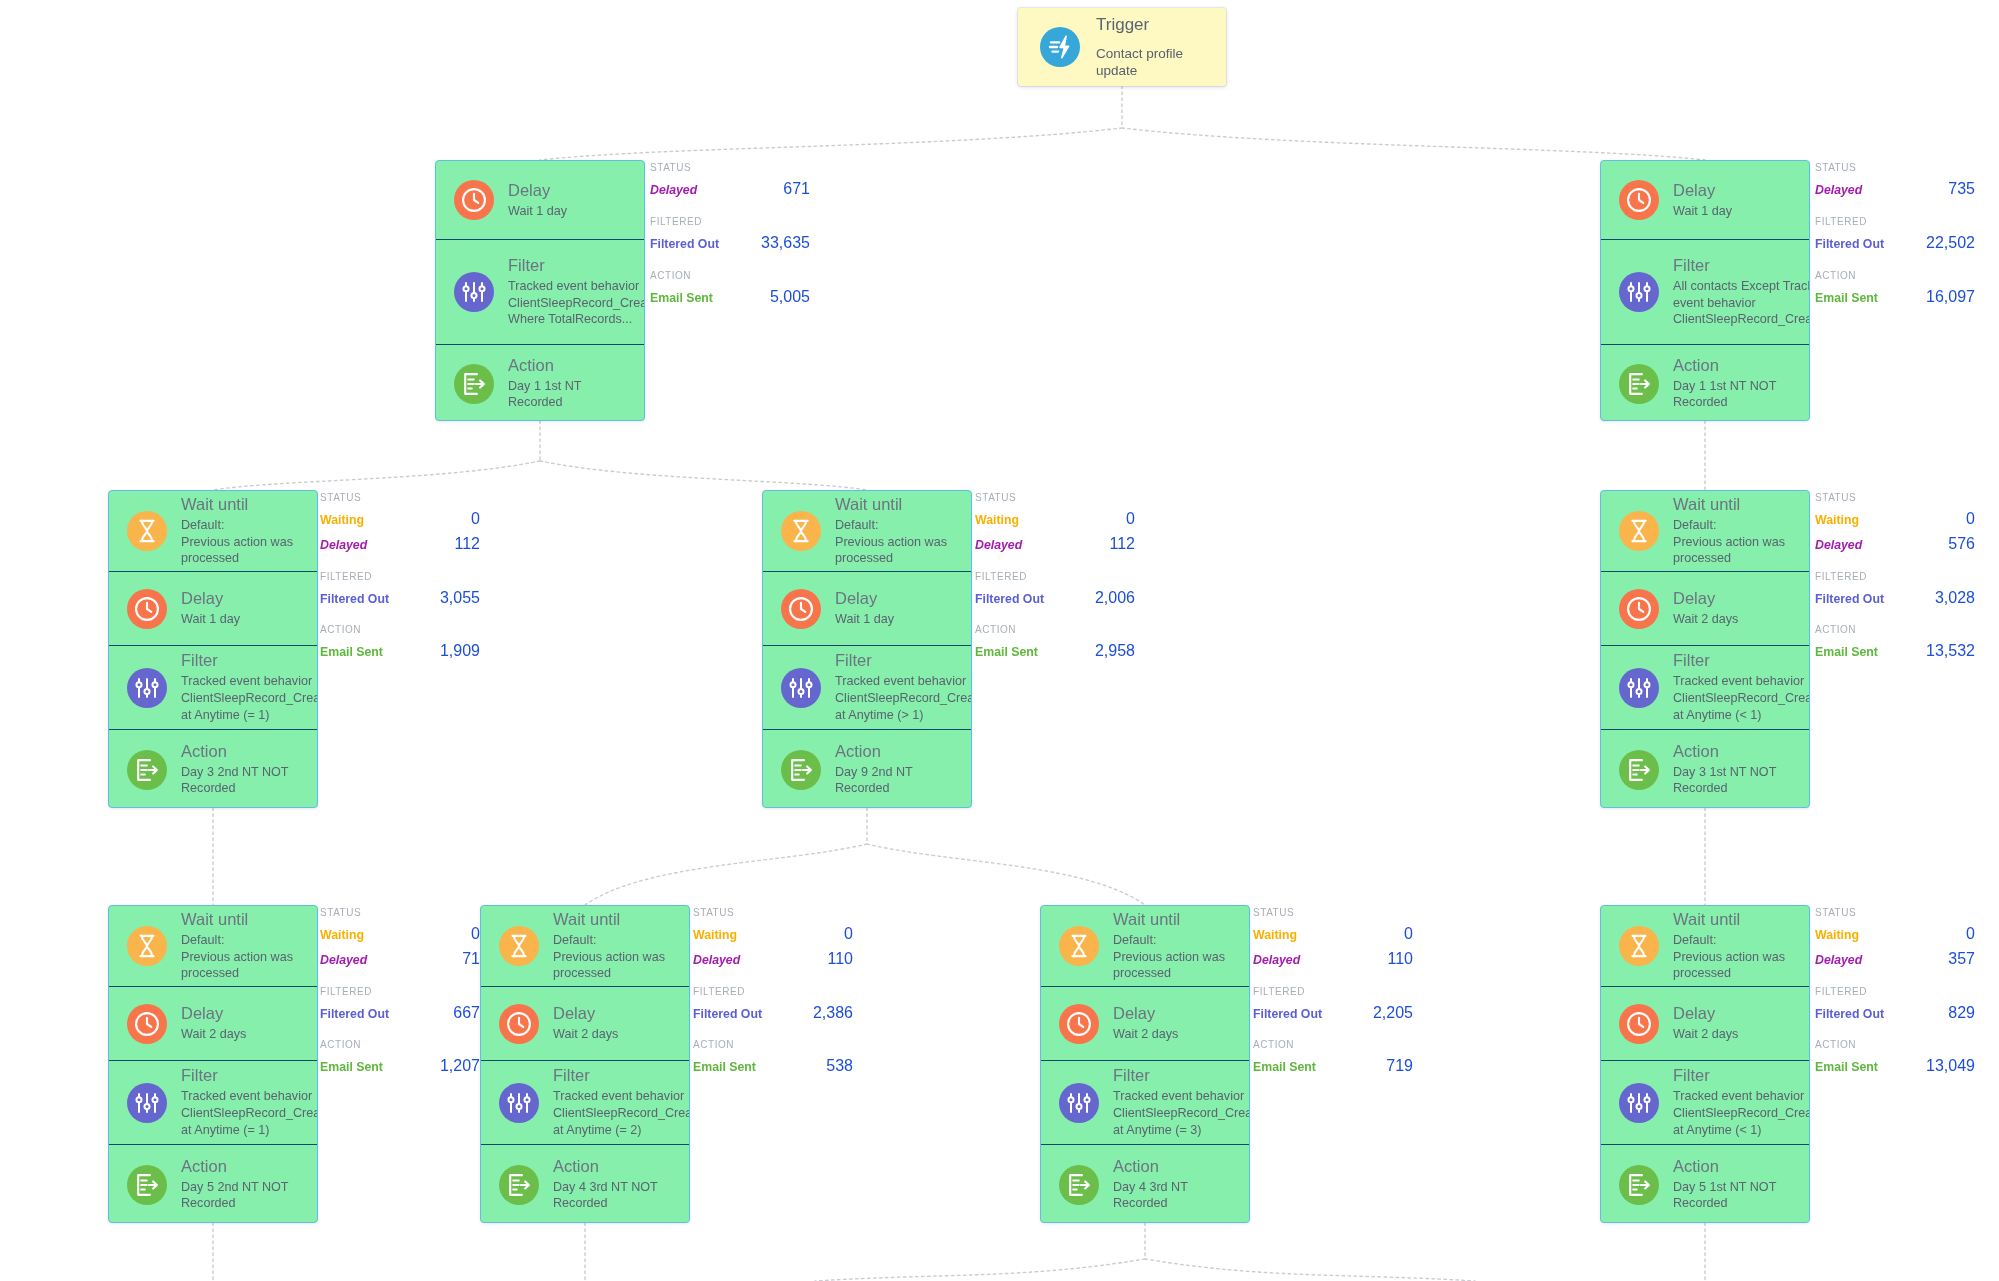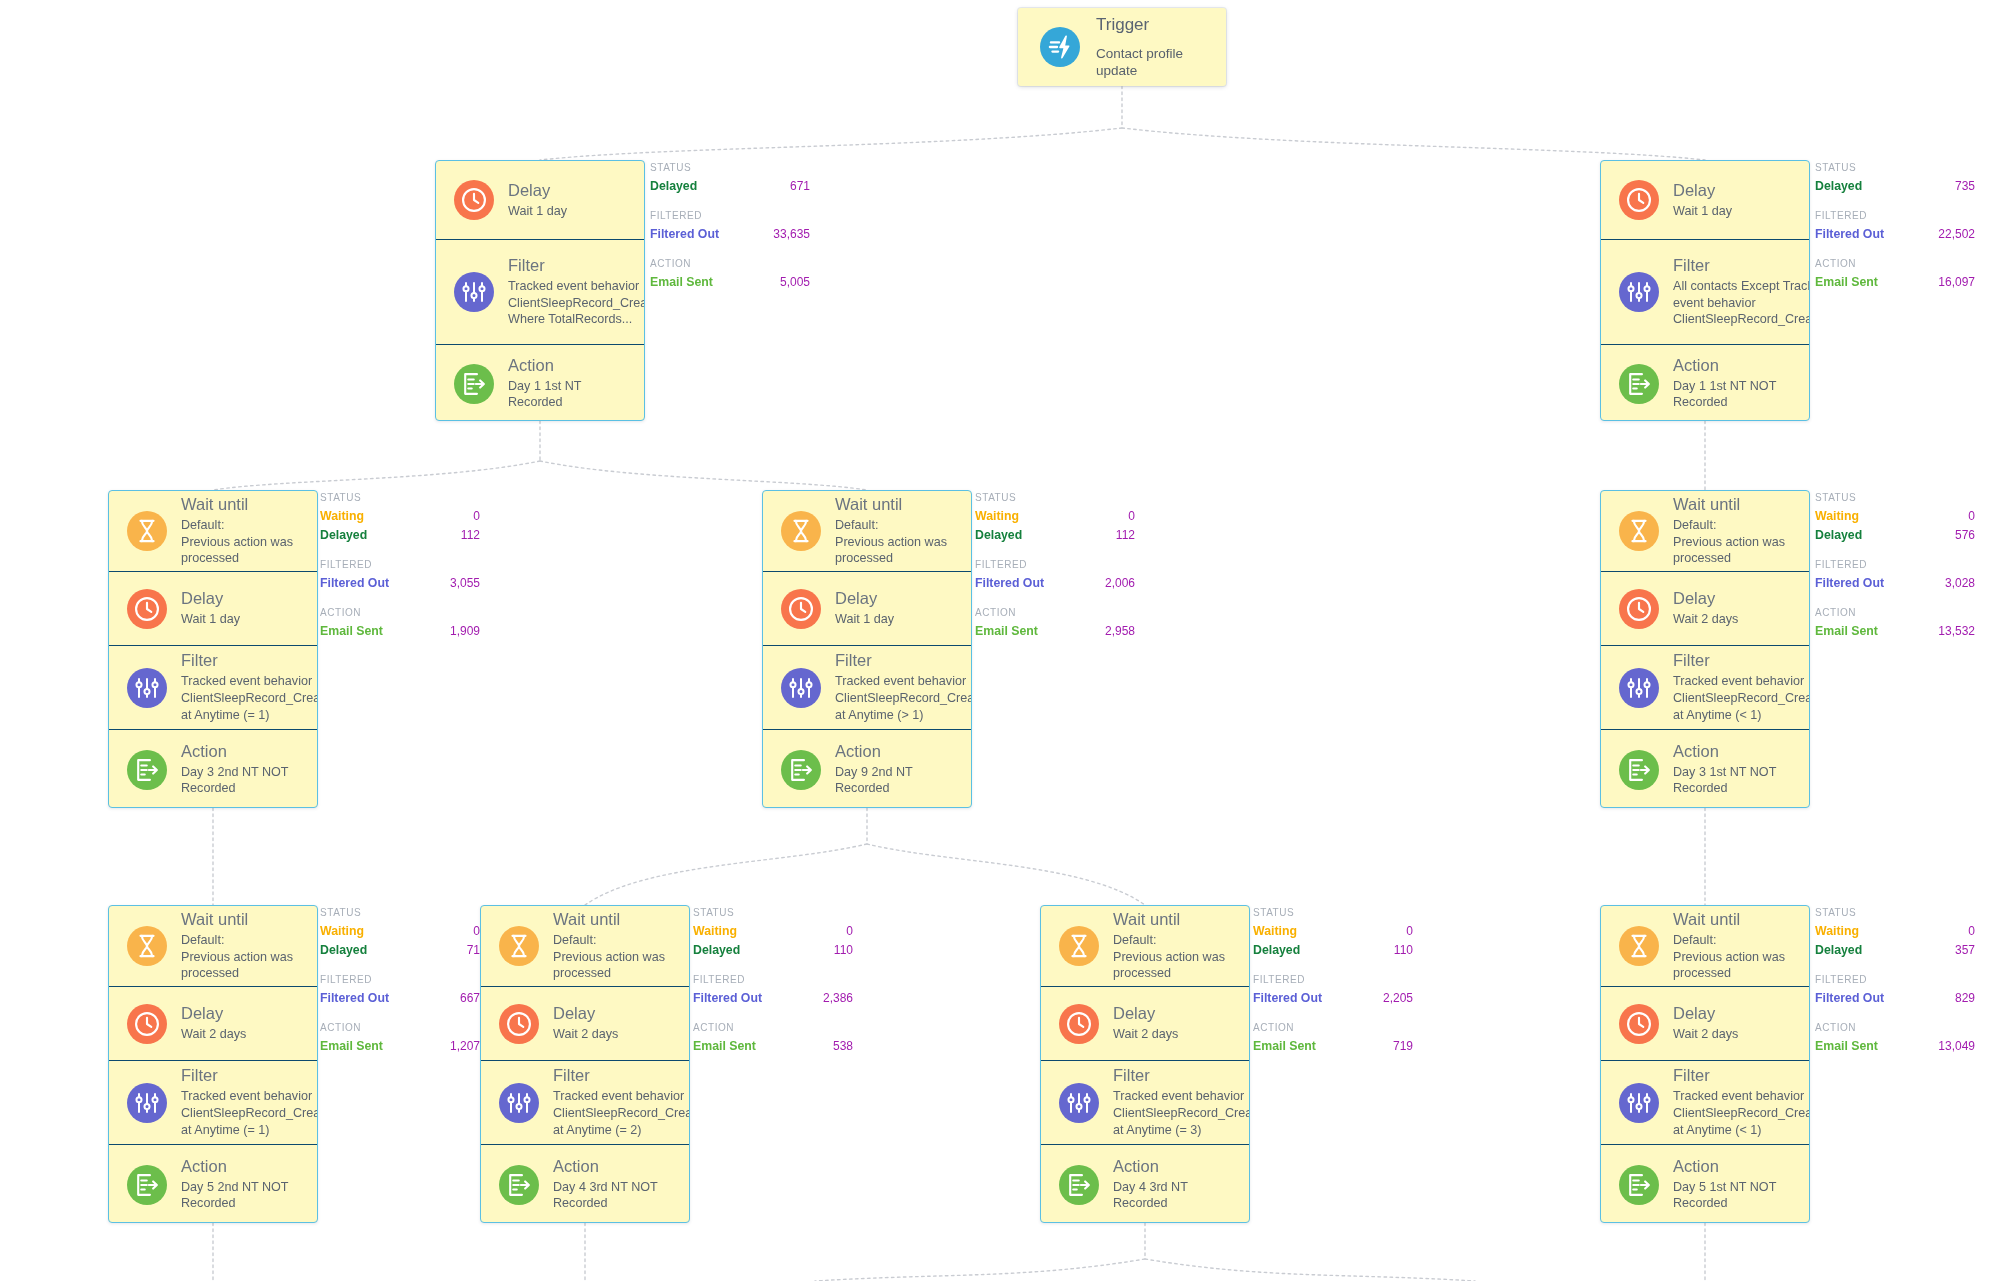--- a/index.html
+++ b/index.html
@@ -19,21 +19,21 @@
     display:flex;align-items:center;
   }
   .trigger-card .icon-wrap{margin:0 16px 0 22px;}
   .trigger-title{font-size:17px;color:#5a6472;line-height:1.25;}
   .trigger-sub{font-size:13.5px;color:#58616d;margin-top:9px;line-height:1.3;}
 
   
   .node{position:absolute;}
   .card{
     position:absolute;left:0;top:0;
-    background:#fef9c3;border:1.5px solid #5bc0e3;border-radius:4px;
+    background:#86efac;border:1.5px solid #5bc0e3;border-radius:4px;
     box-shadow:0 1px 3px rgba(60,70,90,.13);
     box-sizing:border-box;overflow:hidden;
   }
   .step{display:flex;align-items:center;box-sizing:border-box;padding:0 14px 0 18px;}
   .step + .step{border-top:1px solid #0c4a6e;}
   .step-body{margin-left:14px;}
   .step-title{font-size:16.5px;color:#6b7480;line-height:1.15;font-weight:400;}
   .step-sub{font-size:12.6px;color:#5a636f;line-height:1.33;margin-top:3px;}
 
   
@@ -44,23 +44,23 @@
   .ic-wait{background:#f9b44b;}
   .ic-trigger{background:#35a7d8;}
   .icon-wrap svg{display:block;}
 
   
   .stats{position:absolute;top:0;}
   .stat-group{margin-bottom:14px;}
   .stat-head{font-size:10px;letter-spacing:.55px;color:#a7aeb8;text-transform:uppercase;margin-bottom:4px;}
   .stat-row{display:flex;justify-content:space-between;align-items:baseline;line-height:1.55;}
   .stat-label{font-size:12.3px;font-weight:bold;white-space:nowrap;}
-  .stat-val{font-size:12px;color:#a21caf;white-space:nowrap;}
+  .stat-val{font-size:16px;color:#1d4ed8;white-space:nowrap;}
   .c-waiting{color:#f9b000;}
-  .c-delayed{color:#15803d;}
+  .c-delayed{color:#a21caf;font-style:italic;}
   .c-filtered{color:#5b5fd6;}
   .c-sent{color:#5fb83d;}
 </style>
 </head>
 <body>
 
 <div id="canvas">
   <svg id="wires" viewBox="0 0 1999 1281" preserveAspectRatio="none">
       <path d="M 1122 86 L 1122 128" fill="none" stroke="#c9ccd2" stroke-width="1.4" stroke-dasharray="2.5 3.5" stroke-linecap="round"></path>
       <path d="M 1122 128 C 947.4 148, 668.04 146, 540 160" fill="none" stroke="#c9ccd2" stroke-width="1.4" stroke-dasharray="2.5 3.5" stroke-linecap="round"></path>

